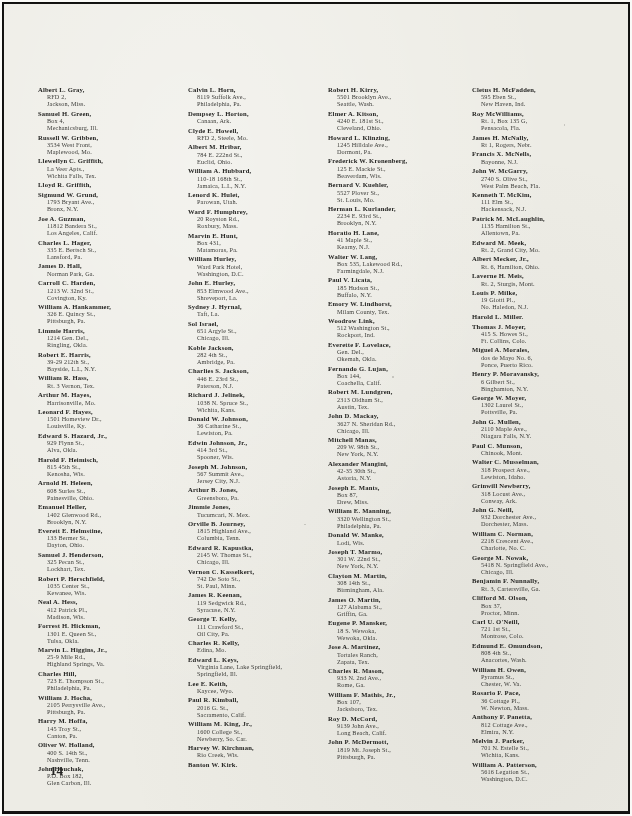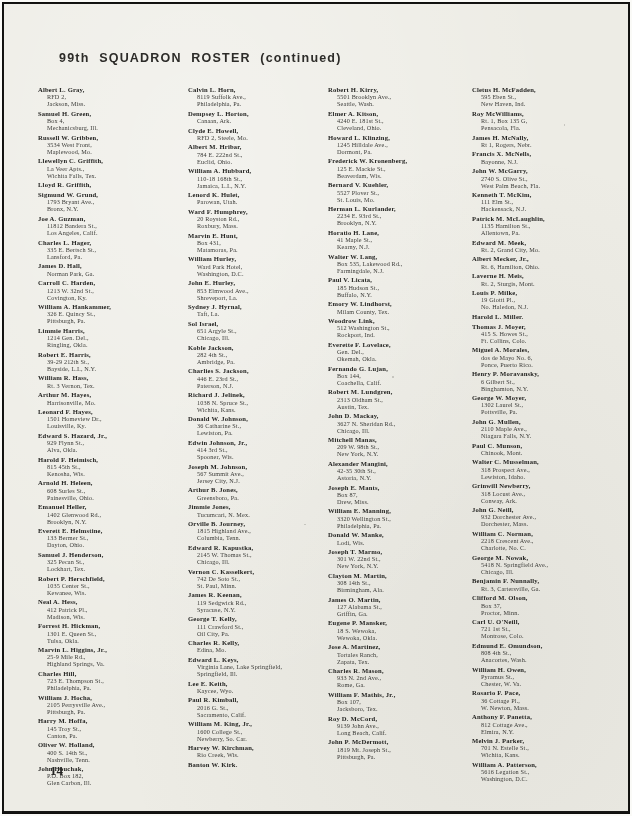--- a/index.html
+++ b/index.html
@@ -51,21 +51,20 @@
   }
   
   .speck{position:absolute;background:#8b8a83;border-radius:50%;opacity:.5;}
 </style>
 </head>
 <body>
 
 <div class="scan-frame"></div>
 
 <div class="page">
-  <div class="page-title">99th SQUADRON ROSTER (continued)</div>
 
   <div class="columns">
       <div class="col col-0">
         <div class="entry">
           <div class="nm">Albert L. Gray,</div>
           <div class="ad">RFD 2,</div>
           <div class="ad">Jackson, Miss.</div>
         </div>
         <div class="entry">
           <div class="nm">Samuel H. Green,</div>

